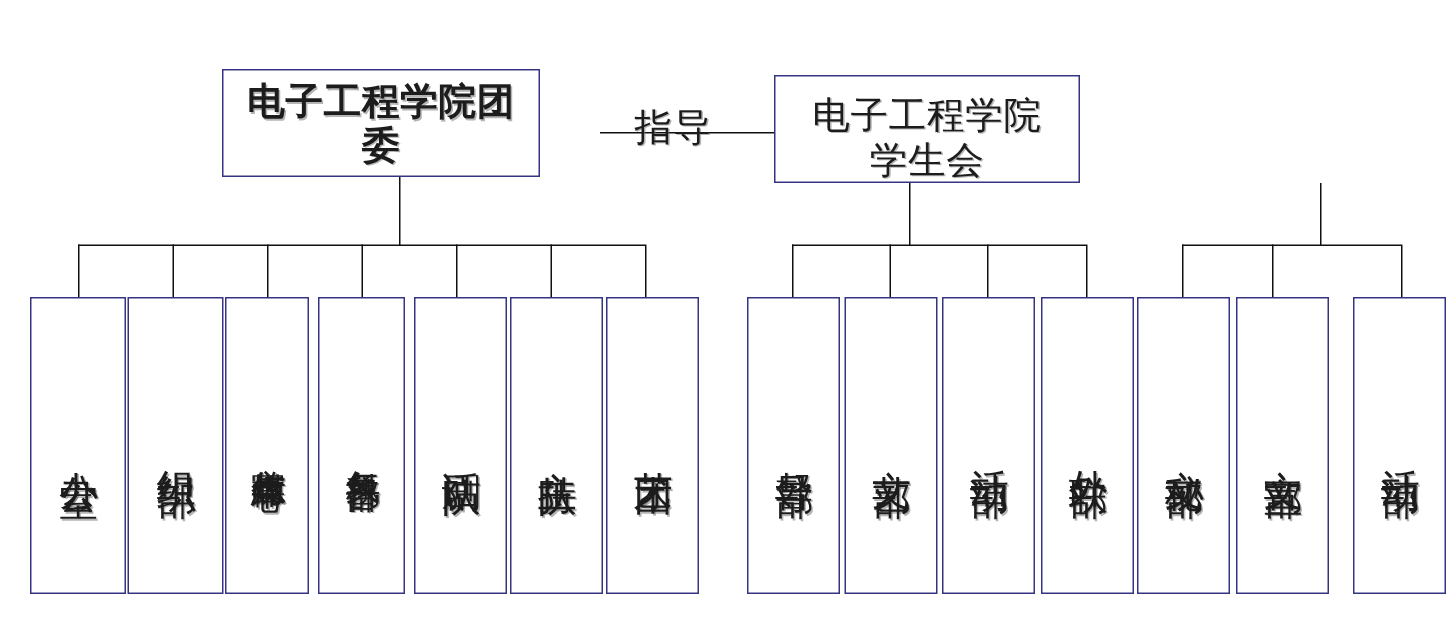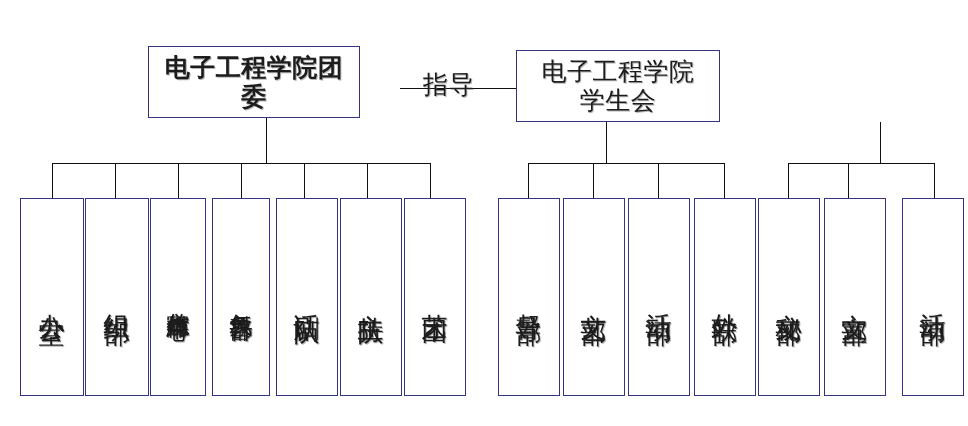--- a/index.html
+++ b/index.html
@@ -91,21 +91,21 @@
 </style>
 </head>
 <body>
 
 <div id="chart">
 
   <div class="node top" style="left:148px; top:46px; width:212px; height:72px;font-weight:bold;">
     <span class="label">电子工程学院团委</span>
   </div>
 
-  <div class="node top" style="left:516px; top:50px; width:204px; height:72px;">
+  <div class="node top" style="left:516px; top:50px; width:204px; height:72px;align-items:flex-end;">
     <span class="label">电子工程学院
 学生会</span>
   </div>
 
 
   <div class="hline" style="left:400px; top:88px; width:116px;"></div>
   <div class="edge-label" style="left:423px; top:56px;margin-top:16px;">指导</div>
 
   <div class="vline" style="left:266px; top:118px; height:46px;"></div>
 

